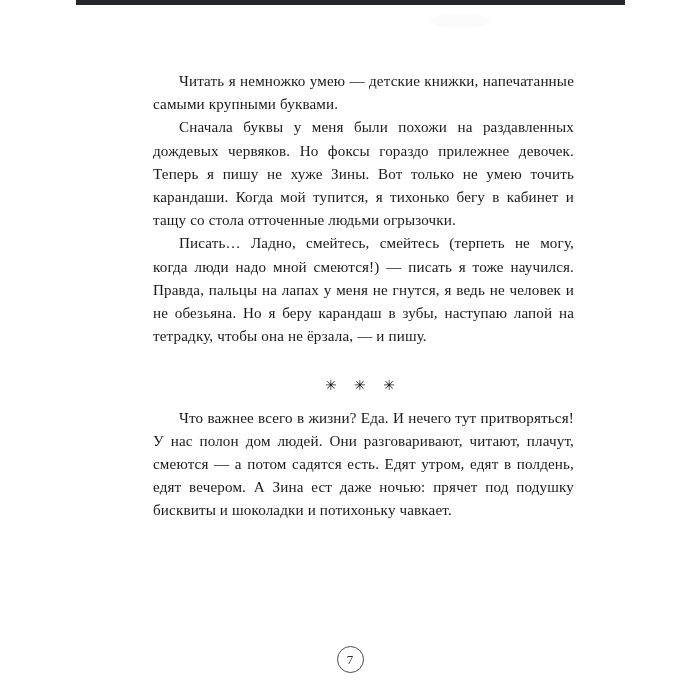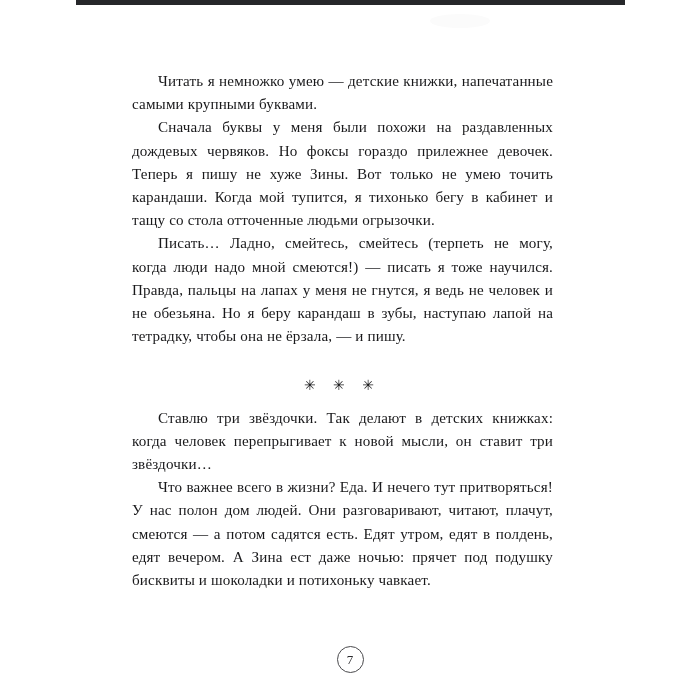--- a/index.html
+++ b/index.html
@@ -22,21 +22,21 @@
     left: 76px;
     top: 0px;
     width: 549px;
     height: 5px;
     background: #26272a;
   }
 
   
   #text-column {
     position: absolute;
-    left: 132px;
+    left: 153px;
     top: 70px;
     width: 421px;
   }
 
   .para {
     margin: 0;
     text-align: justify;
     text-justify: inter-word;
     text-indent: 26px;
     font-size: 15.1px;
@@ -100,21 +100,20 @@
   <div id="text-column">
 
     <p class="para">Читать я немножко умею — детские книжки, напечатанные самыми крупными буквами.</p>
 
     <p class="para">Сначала буквы у меня были похожи на раздавленных дождевых червяков. Но фоксы гораздо прилежнее девочек. Теперь я пишу не хуже Зины. Вот только не умею точить карандаши. Когда мой тупится, я тихонько бегу в кабинет и тащу со стола отточенные людьми огрызочки.</p>
 
     <p class="para">Писать… Ладно, смейтесь, смейтесь (терпеть не могу, когда люди надо мной смеются!) — писать я тоже научился. Правда, пальцы на лапах у меня не гнутся, я ведь не человек и не обезьяна. Но я беру карандаш в зубы, наступаю лапой на тетрадку, чтобы она не ёрзала, — и пишу.</p>
 
     <p id="section-separator">✳ ✳ ✳</p>
 
-    <p class="para">Ставлю три звёздочки. Так делают в детских книжках: когда человек перепрыгивает к новой мысли, он ставит три звёздочки…</p>
 
     <p class="para">Что важнее всего в жизни? Еда. И нечего тут притворяться! У нас полон дом людей. Они разговаривают, читают, плачут, смеются — а потом садятся есть. Едят утром, едят в полдень, едят вечером. А Зина ест даже ночью: прячет под подушку бисквиты и шоколадки и потихоньку чавкает.</p>
 
   </div>
 
   <div id="page-number-wrap">
     <span id="page-number-badge">7</span>
   </div>
 
 </div>

